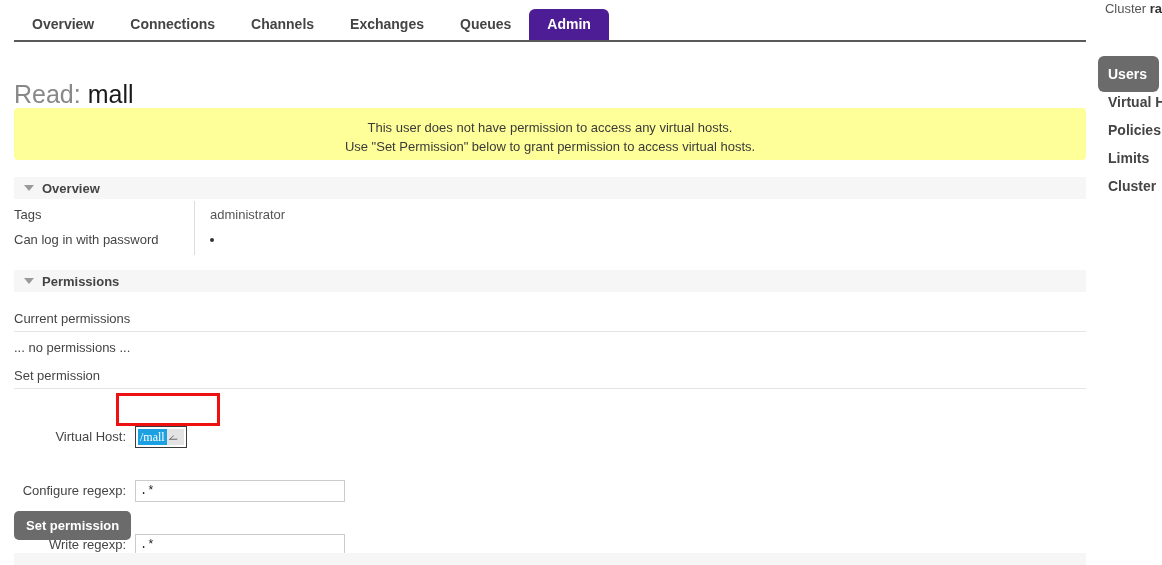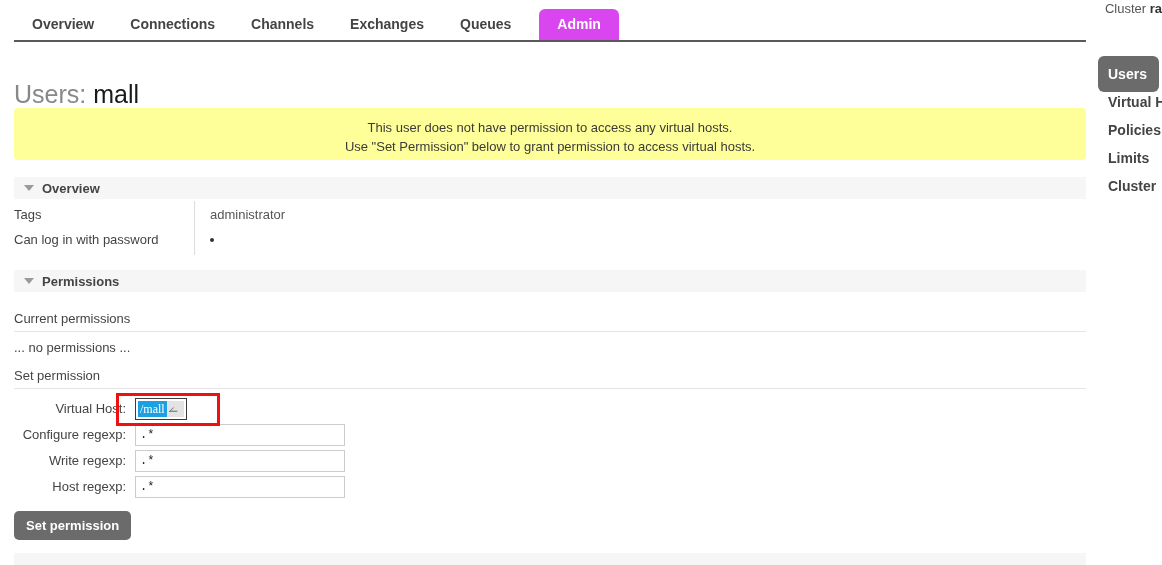--- a/index.html
+++ b/index.html
@@ -58,23 +58,22 @@
     display: block;
     padding: 7px 18px 8px 18px;
     font-size: 14px;
     font-weight: bold;
     color: #444444;
     text-decoration: none;
     line-height: 16px;
     border-radius: 6px 6px 0 0;
   }
   #tabbar li.active a {
-    background: #d946ef;
+    background: #4c1d95;
     color: #ffffff;
-    margin-left: 10px;
   }
 
   
   #page-title {
     position: absolute;
     top: 62px;
     left: 14px;
     font-size: 25px;
     line-height: 30px;
     color: #888888;
@@ -205,20 +204,21 @@
   
   #perm-form {
     position: absolute;
     top: 396px;
     left: 14px;
     width: 500px;
   }
   .form-row {
     position: relative;
     height: 26px;
+    margin-top: 28px;
   }
   .form-row .f-label {
     position: absolute;
     left: 0;
     width: 112px;
     text-align: right;
     font-size: 13px;
     color: #444444;
     line-height: 26px;
     white-space: nowrap;
@@ -359,21 +359,21 @@
     <li>
       <a href="#">Queues</a>
     </li>
     <li class="active">
       <a href="#">Admin</a>
     </li>
   </ul>
 </div>
 
 <h1 id="page-title">
-  <span class="pt-prefix">Users:</span>
+  <span class="pt-prefix">Read:</span>
   <span class="pt-name">mall</span>
 </h1>
 
 <div id="warning-box">
   <div>This user does not have permission to access any virtual hosts.</div>
   <div>Use "Set Permission" below to grant permission to access virtual hosts.</div>
 </div>
 
 <div class="section-head" id="section-overview">
   <span class="tri"></span><span class="sh-label">Overview</span>

